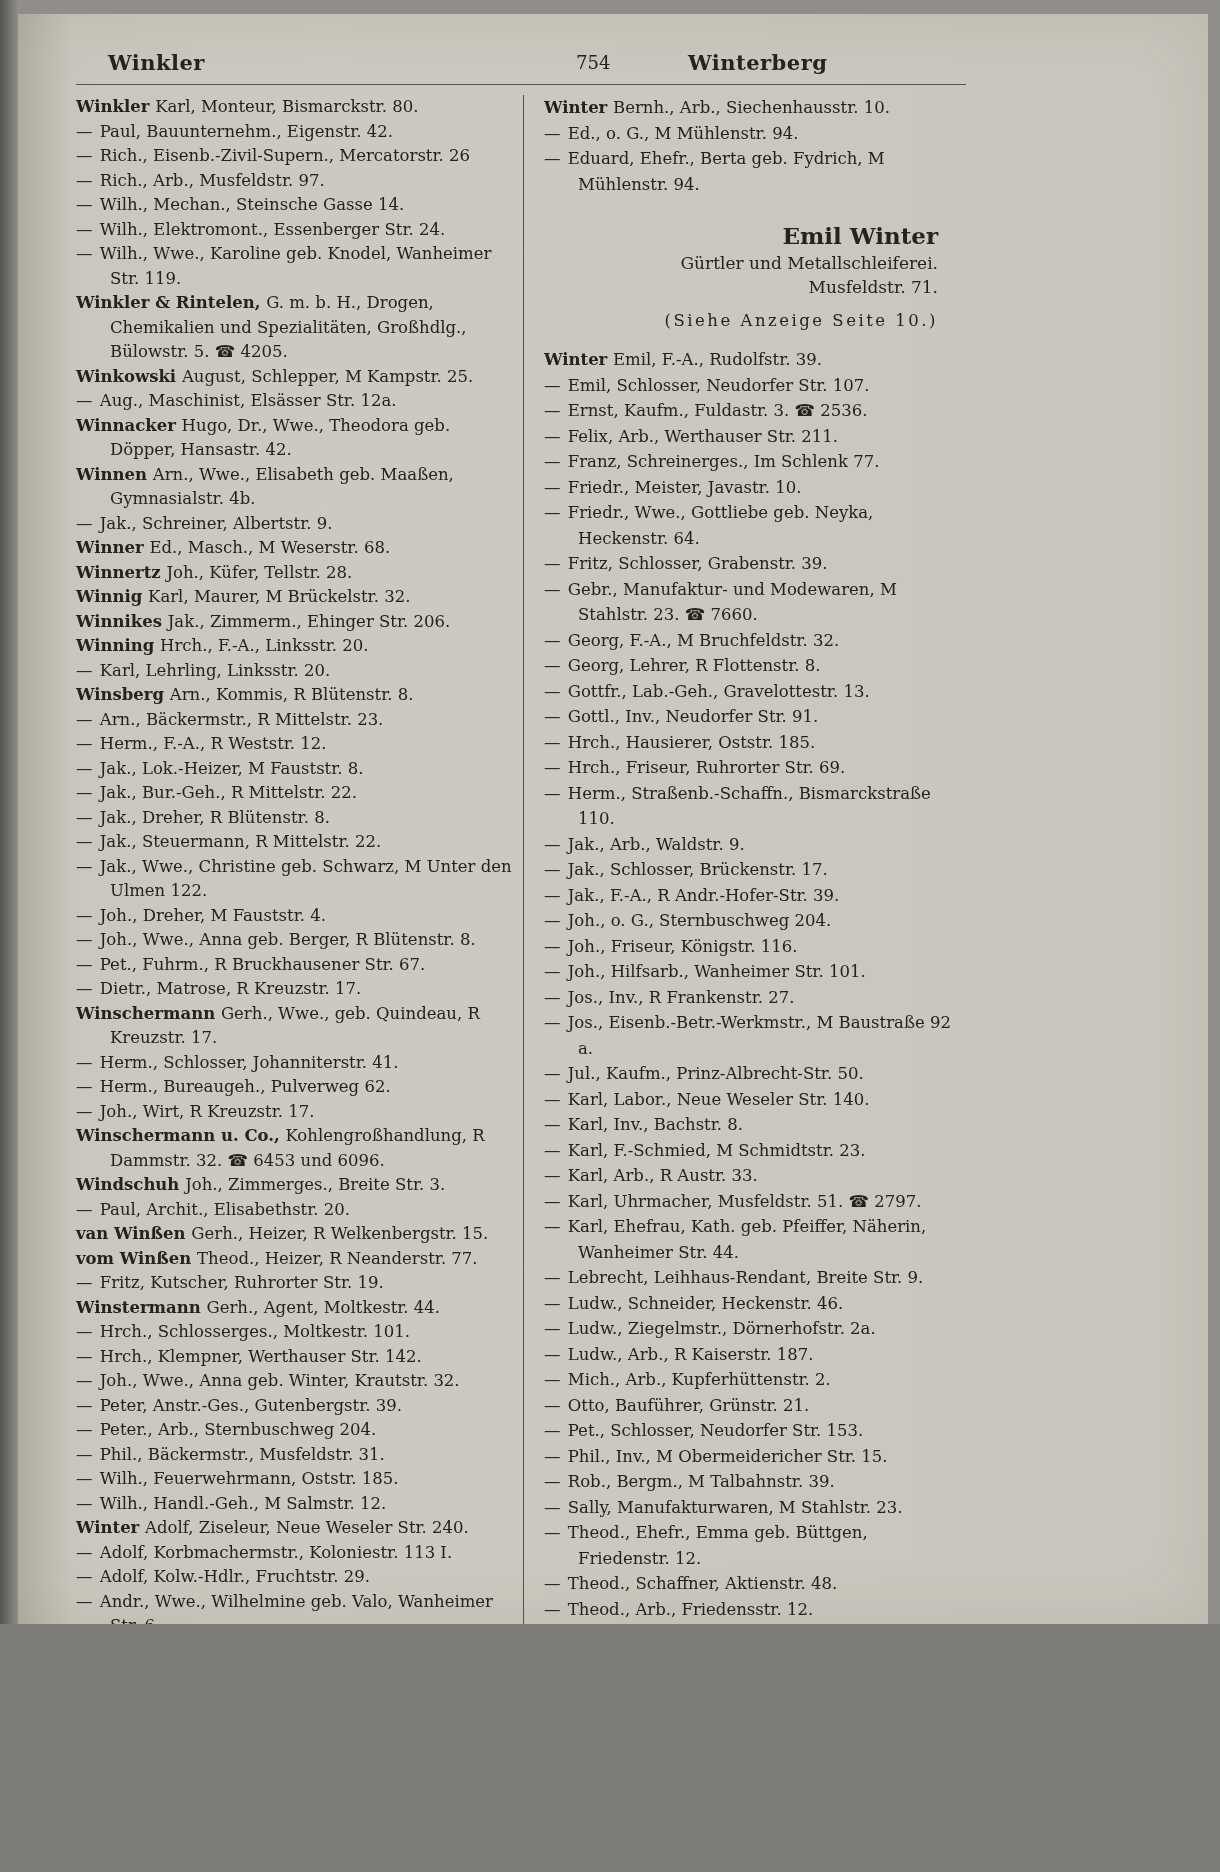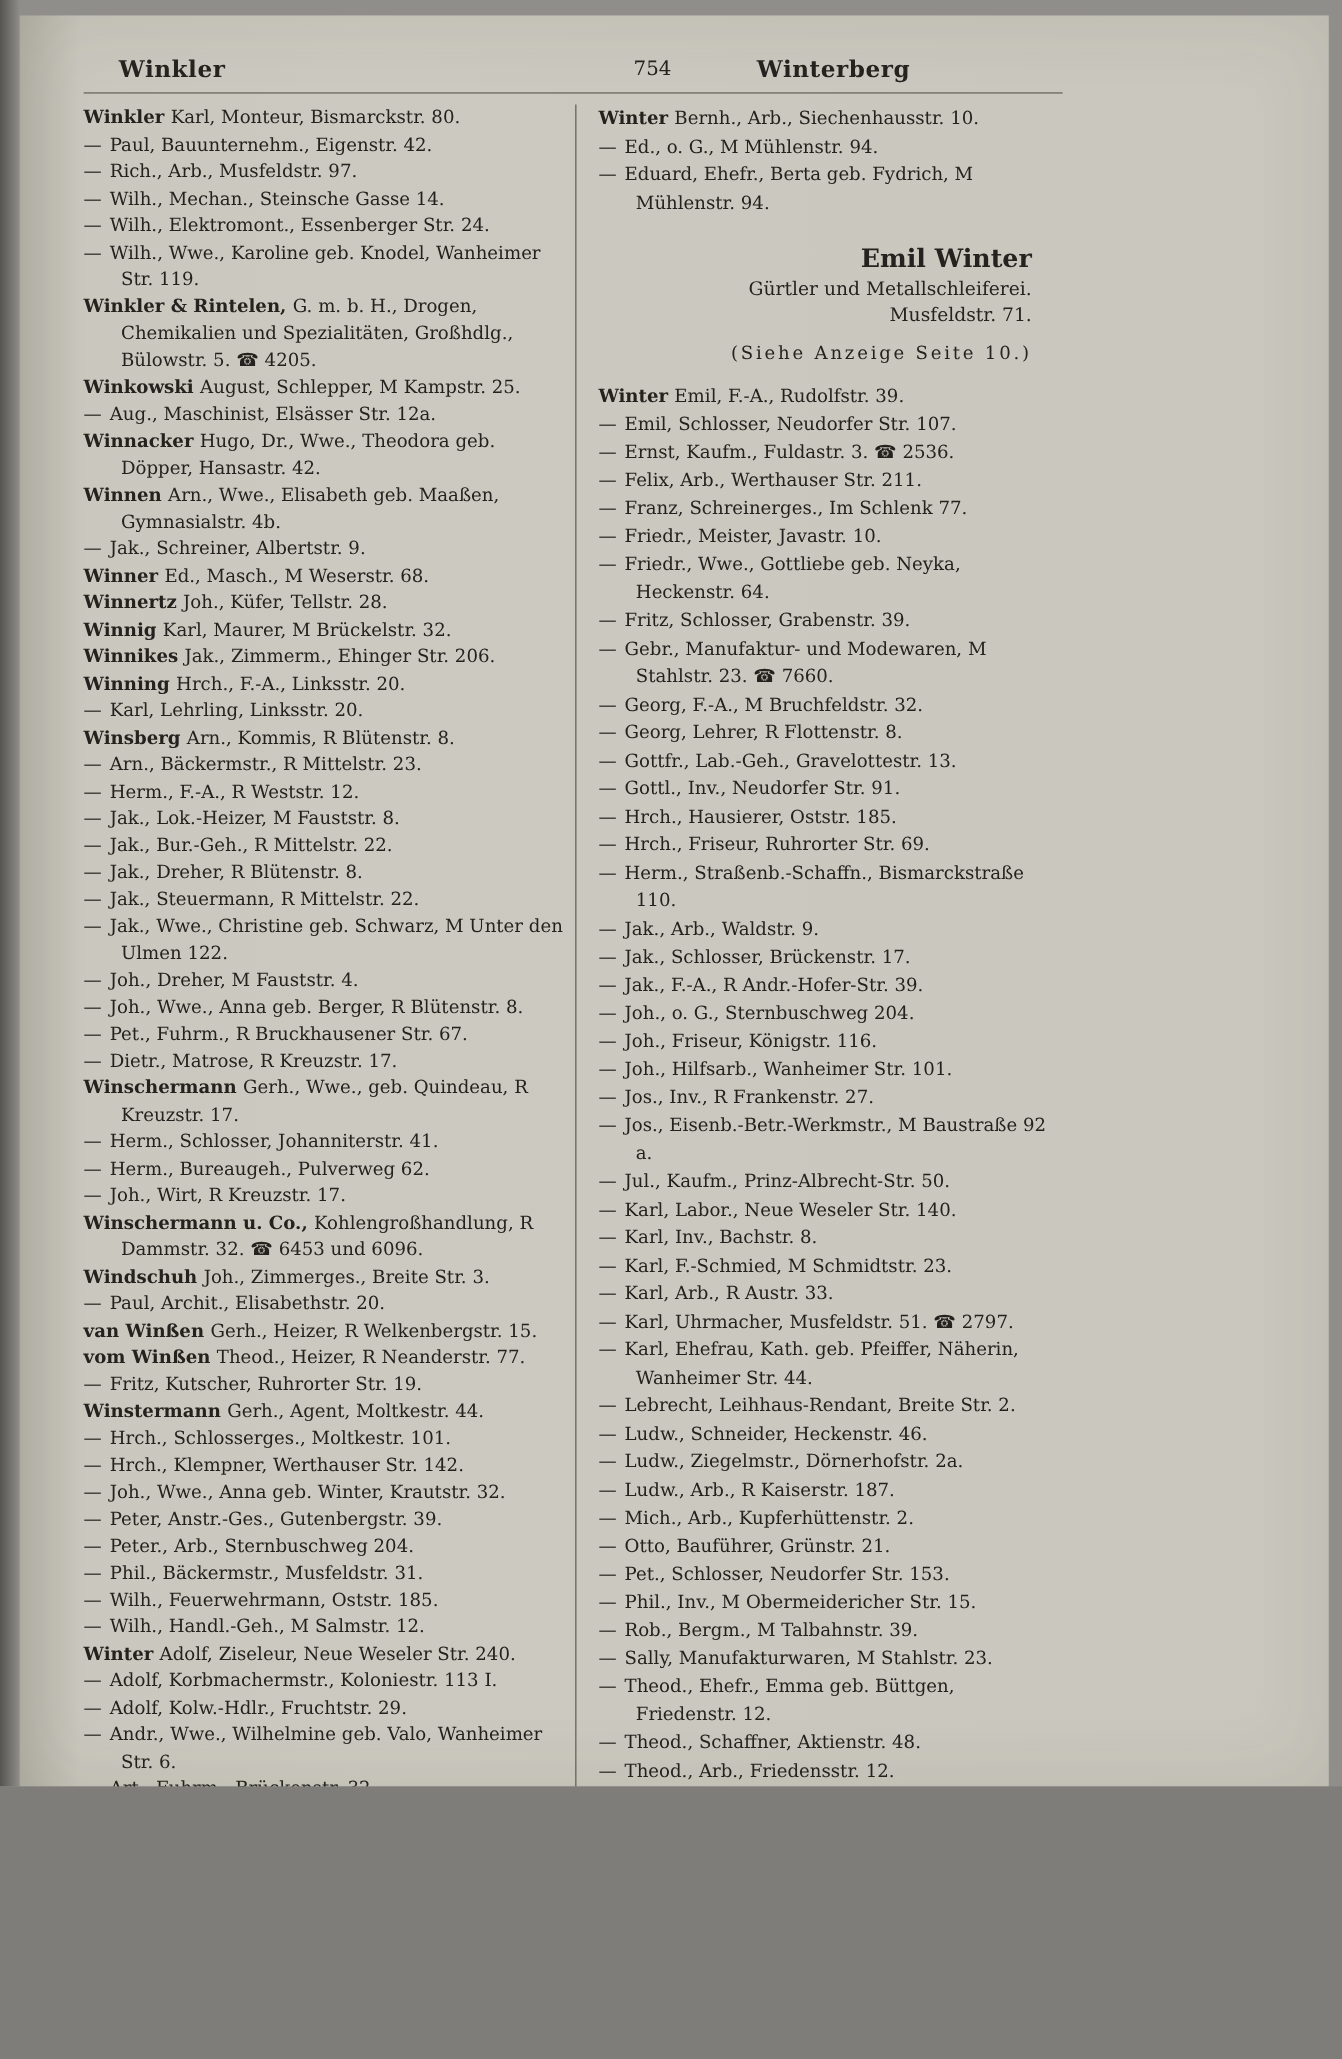--- a/index.html
+++ b/index.html
@@ -74,20 +74,21 @@
       <div class="pg-header">
         <span class="h-left">Winkler</span>
         <span class="h-num">754</span>
         <span class="h-right">Winterberg</span>
       </div>
 
       <div class="columns">
         <div class="col-left" id="col-left">
             <p class="entry"><span class="lead">Winkler </span><span>Karl, Monteur, Bismarckstr. 80.</span></p>
             <p class="entry"><span class="dash">— </span><span>Paul, Bauunternehm., Eigenstr. 42.</span></p>
+            <p class="entry"><span class="dash">— </span><span>Rich., Eisenb.-Zivil-Supern., Mercatorstr. 26</span></p>
             <p class="entry"><span class="dash">— </span><span>Rich., Arb., Musfeldstr. 97.</span></p>
             <p class="entry"><span class="dash">— </span><span>Wilh., Mechan., Steinsche Gasse 14.</span></p>
             <p class="entry"><span class="dash">— </span><span>Wilh., Elektromont., Essenberger Str. 24.</span></p>
             <p class="entry"><span class="dash">— </span><span>Wilh., Wwe., Karoline geb. Knodel, Wanheimer Str. 119.</span></p>
             <p class="entry"><span class="lead">Winkler &amp; Rintelen, </span><span>G. m. b. H., Drogen, Chemikalien und Spezialitäten, Großhdlg., Bülowstr. 5. ☎ 4205.</span></p>
             <p class="entry"><span class="lead">Winkowski </span><span>August, Schlepper, M Kampstr. 25.</span></p>
             <p class="entry"><span class="dash">— </span><span>Aug., Maschinist, Elsässer Str. 12a.</span></p>
             <p class="entry"><span class="lead">Winnacker </span><span>Hugo, Dr., Wwe., Theodora geb. Döpper, Hansastr. 42.</span></p>
             <p class="entry"><span class="lead">Winnen </span><span>Arn., Wwe., Elisabeth geb. Maaßen, Gymnasialstr. 4b.</span></p>
             <p class="entry"><span class="dash">— </span><span>Jak., Schreiner, Albertstr. 9.</span></p>
@@ -168,21 +169,21 @@
             <p class="entry"><span class="dash">— </span><span>Joh., Hilfsarb., Wanheimer Str. 101.</span></p>
             <p class="entry"><span class="dash">— </span><span>Jos., Inv., R Frankenstr. 27.</span></p>
             <p class="entry"><span class="dash">— </span><span>Jos., Eisenb.-Betr.-Werkmstr., M Baustraße 92 a.</span></p>
             <p class="entry"><span class="dash">— </span><span>Jul., Kaufm., Prinz-Albrecht-Str. 50.</span></p>
             <p class="entry"><span class="dash">— </span><span>Karl, Labor., Neue Weseler Str. 140.</span></p>
             <p class="entry"><span class="dash">— </span><span>Karl, Inv., Bachstr. 8.</span></p>
             <p class="entry"><span class="dash">— </span><span>Karl, F.-Schmied, M Schmidtstr. 23.</span></p>
             <p class="entry"><span class="dash">— </span><span>Karl, Arb., R Austr. 33.</span></p>
             <p class="entry"><span class="dash">— </span><span>Karl, Uhrmacher, Musfeldstr. 51. ☎ 2797.</span></p>
             <p class="entry"><span class="dash">— </span><span>Karl, Ehefrau, Kath. geb. Pfeiffer, Näherin, Wanheimer Str. 44.</span></p>
-            <p class="entry"><span class="dash">— </span><span>Lebrecht, Leihhaus-Rendant, Breite Str. 2.</span></p>
+            <p class="entry"><span class="dash">— </span><span>Lebrecht, Leihhaus-Rendant, Breite Str. 9.</span></p>
             <p class="entry"><span class="dash">— </span><span>Ludw., Schneider, Heckenstr. 46.</span></p>
             <p class="entry"><span class="dash">— </span><span>Ludw., Ziegelmstr., Dörnerhofstr. 2a.</span></p>
             <p class="entry"><span class="dash">— </span><span>Ludw., Arb., R Kaiserstr. 187.</span></p>
             <p class="entry"><span class="dash">— </span><span>Mich., Arb., Kupferhüttenstr. 2.</span></p>
             <p class="entry"><span class="dash">— </span><span>Otto, Bauführer, Grünstr. 21.</span></p>
             <p class="entry"><span class="dash">— </span><span>Pet., Schlosser, Neudorfer Str. 153.</span></p>
             <p class="entry"><span class="dash">— </span><span>Phil., Inv., M Obermeidericher Str. 15.</span></p>
             <p class="entry"><span class="dash">— </span><span>Rob., Bergm., M Talbahnstr. 39.</span></p>
             <p class="entry"><span class="dash">— </span><span>Sally, Manufakturwaren, M Stahlstr. 23.</span></p>
             <p class="entry"><span class="dash">— </span><span>Theod., Ehefr., Emma geb. Büttgen, Friedenstr. 12.</span></p>

